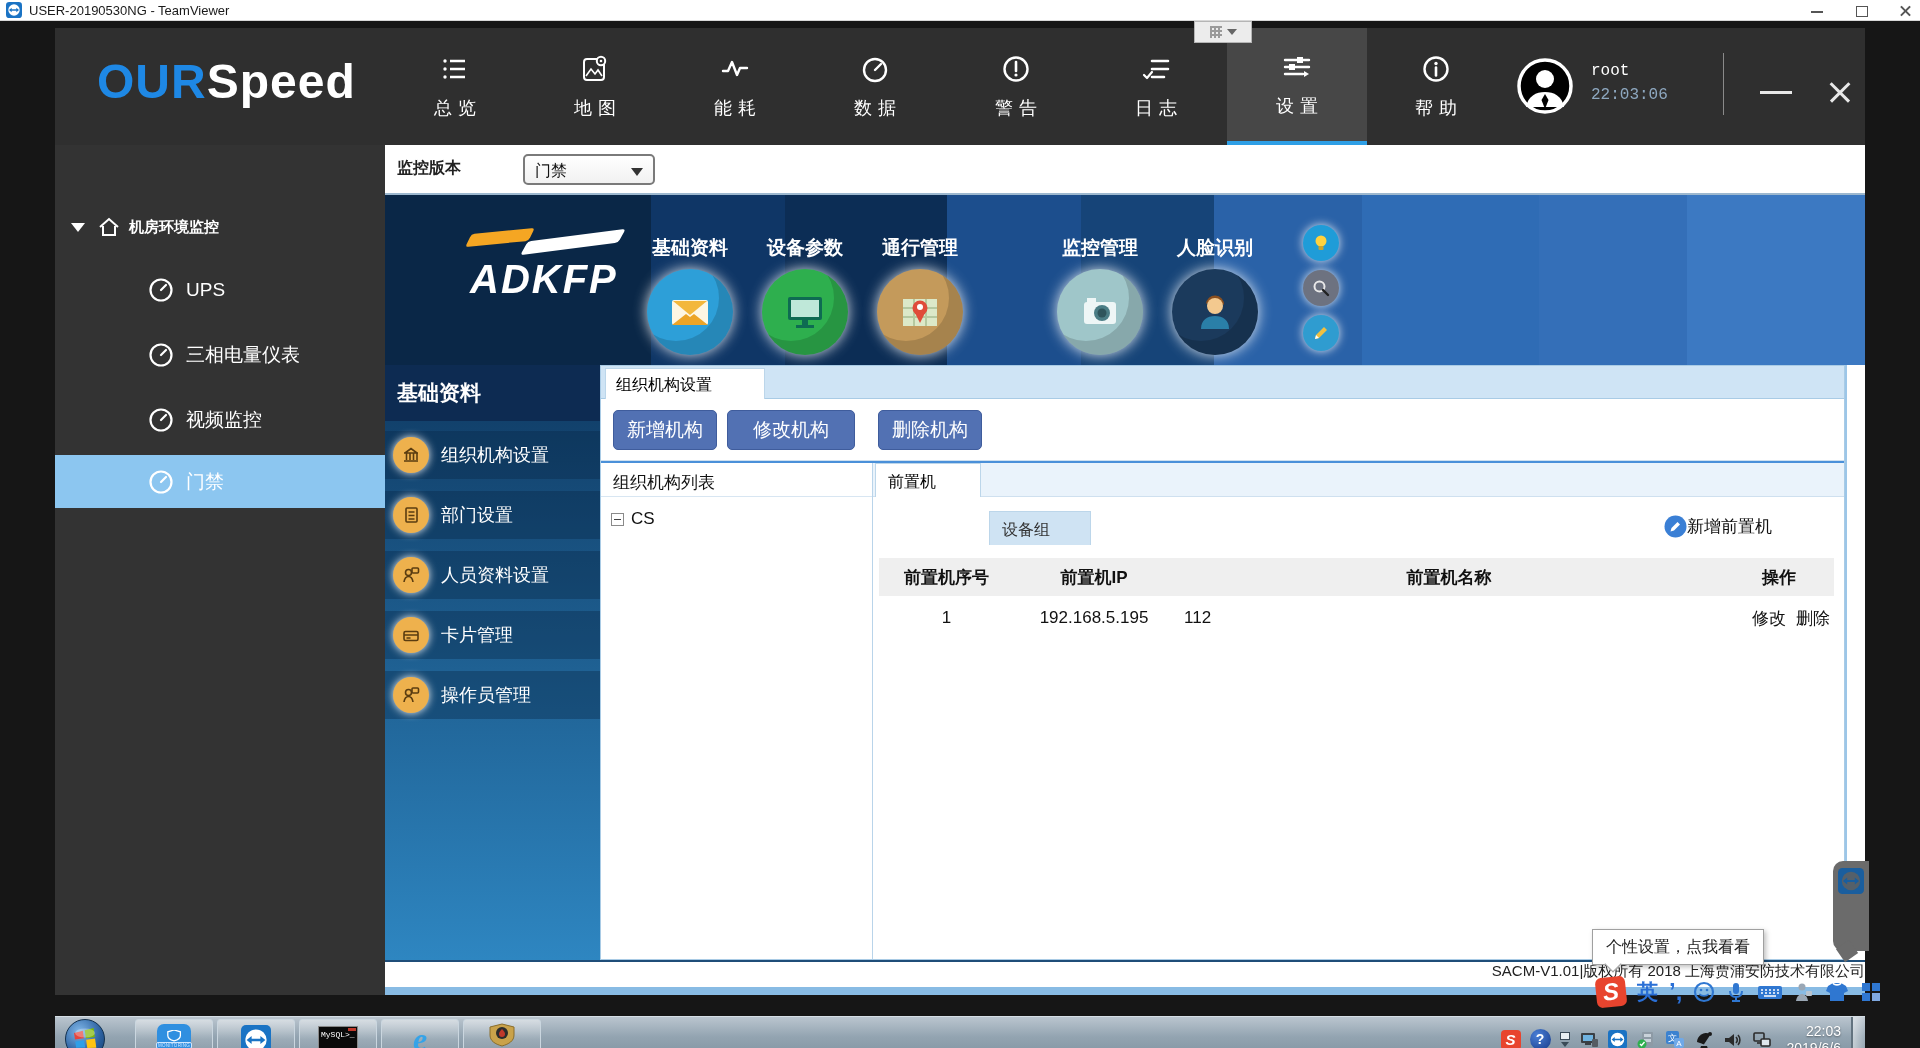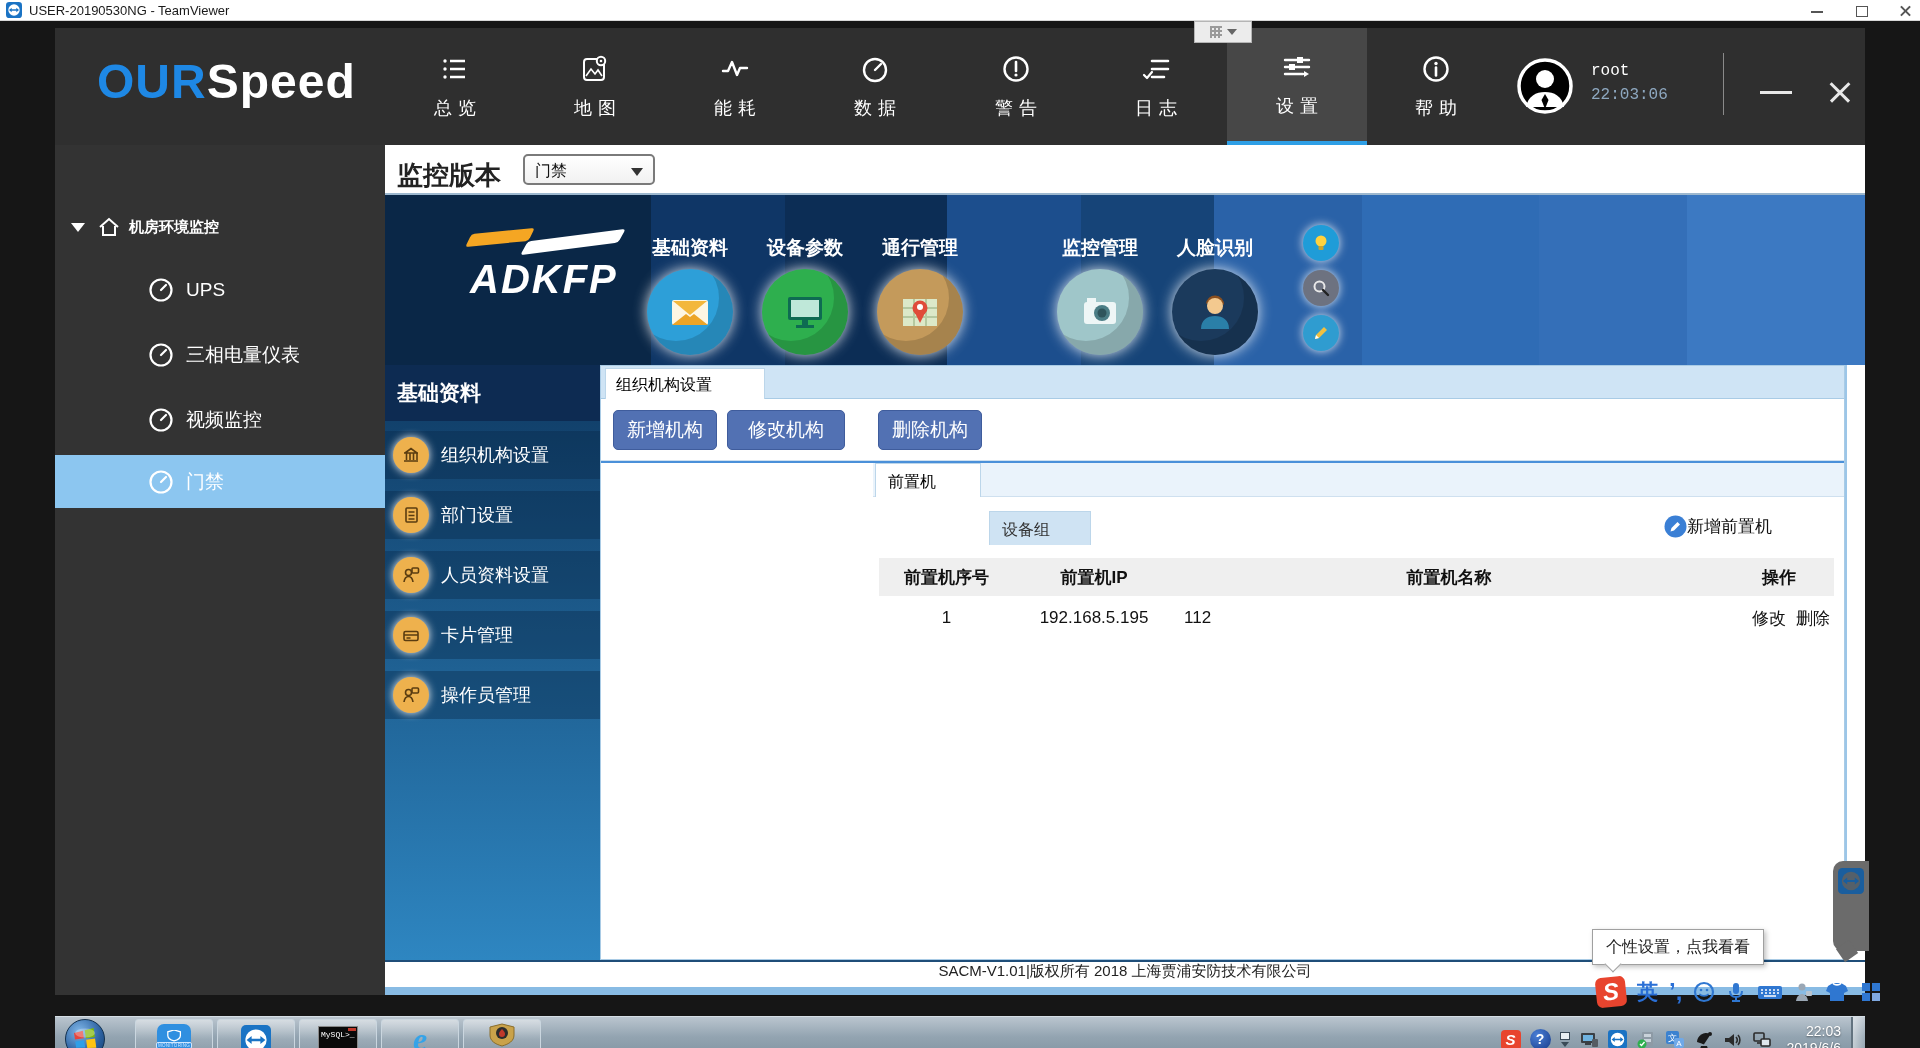--- a/index.html
+++ b/index.html
@@ -59,21 +59,21 @@
     border-top:9px solid #fff; margin:0 12px 0 16px; }
   .sb-root-label { font-size:15px; font-weight:bold; margin-left:8px; }
   .sb-item { position:absolute; left:0; width:330px; height:56px; display:flex; align-items:center; color:#fff; cursor:pointer;padding-left:28px; }
   .sb-item .gauge { margin-left:65px; margin-right:12px; }
   .sb-item-label { font-size:19px; }
   .sb-item.active { background:#8cc6f0; height:53px; }
 
   
   .version-row { position:absolute; left:330px; top:117px; right:0; height:50px; background:#ffffff;
     border-bottom:2px solid #9db8cf; }
-  .version-label { position:absolute; left:12px; top:13px; font-size:26px; font-weight:bold; color:#222; }
+  .version-label { position:absolute; left:12px; top:13px; font-size:16px; font-weight:bold; color:#222; }
   .dropdown { position:absolute; left:138px; top:9px; width:132px; height:31px; border:2px solid #7a7a7a;
     border-radius:5px; background:linear-gradient(#ffffff,#f1f1f1); font-size:16px; color:#111;
     padding:5px 0 0 10px; cursor:pointer; }
   .dd-arrow { position:absolute; right:10px; top:12px; width:0; height:0; border-left:6px solid transparent;
     border-right:6px solid transparent; border-top:8px solid #333; }
 
   
   .banner { position:absolute; left:330px; top:167px; right:0; height:170px; overflow:hidden;
     background:linear-gradient(90deg,#0a2747 0%,#0a2747 18%,#0f3666 18%,#0f3666 27%,#0c2d55 27%,#0c2d55 38%,
       #1c4e8d 38%,#1c4e8d 47%,#164478 47%,#164478 56%,#2a62a8 56%,#2a62a8 66%,#2f6cb5 66%,#2f6cb5 78%,
@@ -138,21 +138,21 @@
   .c3 { flex:1; text-align:center; } .c3l { flex:1; text-align:left; padding-left:10px; }
   .c4 { width:110px; text-align:center; }
   .row-actions { display:flex; gap:10px; justify-content:flex-end; padding-right:4px; }
   .row-actions span { cursor:pointer; }
 
   .right-strip { position:absolute; left:1790px; top:337px; width:20px; height:595px; background:#ffffff;
     border-left:2px solid #9cc6e8; }
 
   
   .app-footer { position:absolute; left:330px; right:0; top:932px; height:27px; background:#ffffff;
-    border-top:2px solid #1f4e79; text-align:center; font-size:15px; color:#222; }
+    border-top:2px solid #1f4e79; text-align:right; font-size:15px; color:#222; }
   .bottom-strip { position:absolute; left:330px; right:0; top:959px; height:8px; background:#88bbe4; }
 
   
   .tooltip { position:absolute; left:1592px; top:908px; width:172px; height:36px; background:#fff;
     border:1px solid #a0a0a0; box-shadow:2px 2px 5px rgba(0,0,0,.25); font-size:16px; color:#222;
     text-align:center; line-height:34px; z-index:45; cursor:pointer; }
   .tooltip::after { content:""; position:absolute; left:14px; bottom:-6px; width:11px; height:11px;
     background:#fff; border-right:1px solid #a0a0a0; border-bottom:1px solid #a0a0a0; transform:rotate(45deg); }
   .ime-bar { position:absolute; left:1596px; top:953px; height:36px; display:flex; align-items:center;
     gap:11px; z-index:44; }
@@ -494,25 +494,32 @@
       </div>
     </div>
 
     <div class="content">
       <div class="tab-strip">
         <div class="main-tab">组织机构设置</div>
       </div>
 
       <div class="toolbar">
         <div class="btn" style="left:12px;width:104px">新增机构</div>
-        <div class="btn" style="left:126px;width:118px">修改机构</div>
+        <div class="btn" style="left:126px;width:128px">修改机构</div>
         <div class="btn" style="left:277px;width:104px">删除机构</div>
       </div>
 
       <div class="panels">
+        <div class="tree-panel">
+          <div class="tree-header">组织机构列表</div>
+          <div class="tree-node">
+            <div class="expander"></div>
+            <span>CS</span>
+          </div>
+        </div>
 
         <div class="right-panel">
           <div class="rtabs">
             <div class="rtab on">前置机</div>
             <div class="rtab off">设备组</div>
           </div>
 
           <div class="add-link">
             <svg width="23" height="23" viewBox="0 0 23 23">
                 <circle cx="11.5" cy="11.5" r="11" fill="#3a7fd5"></circle>

